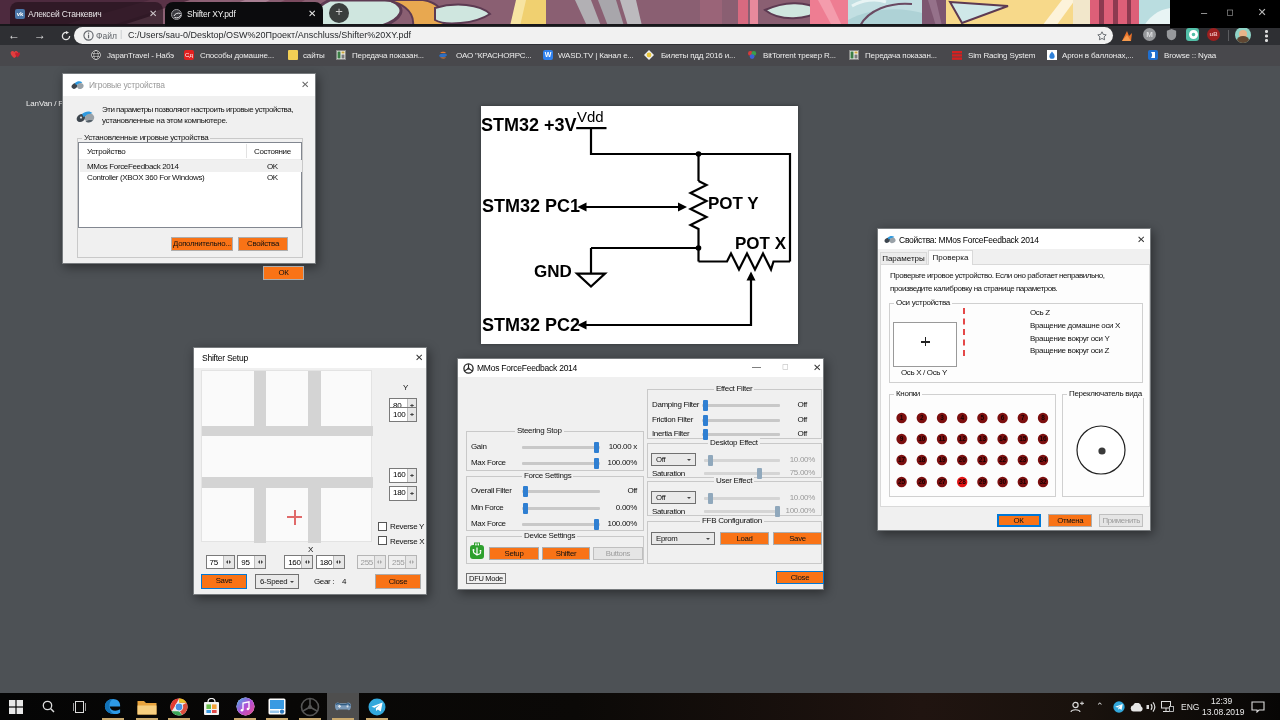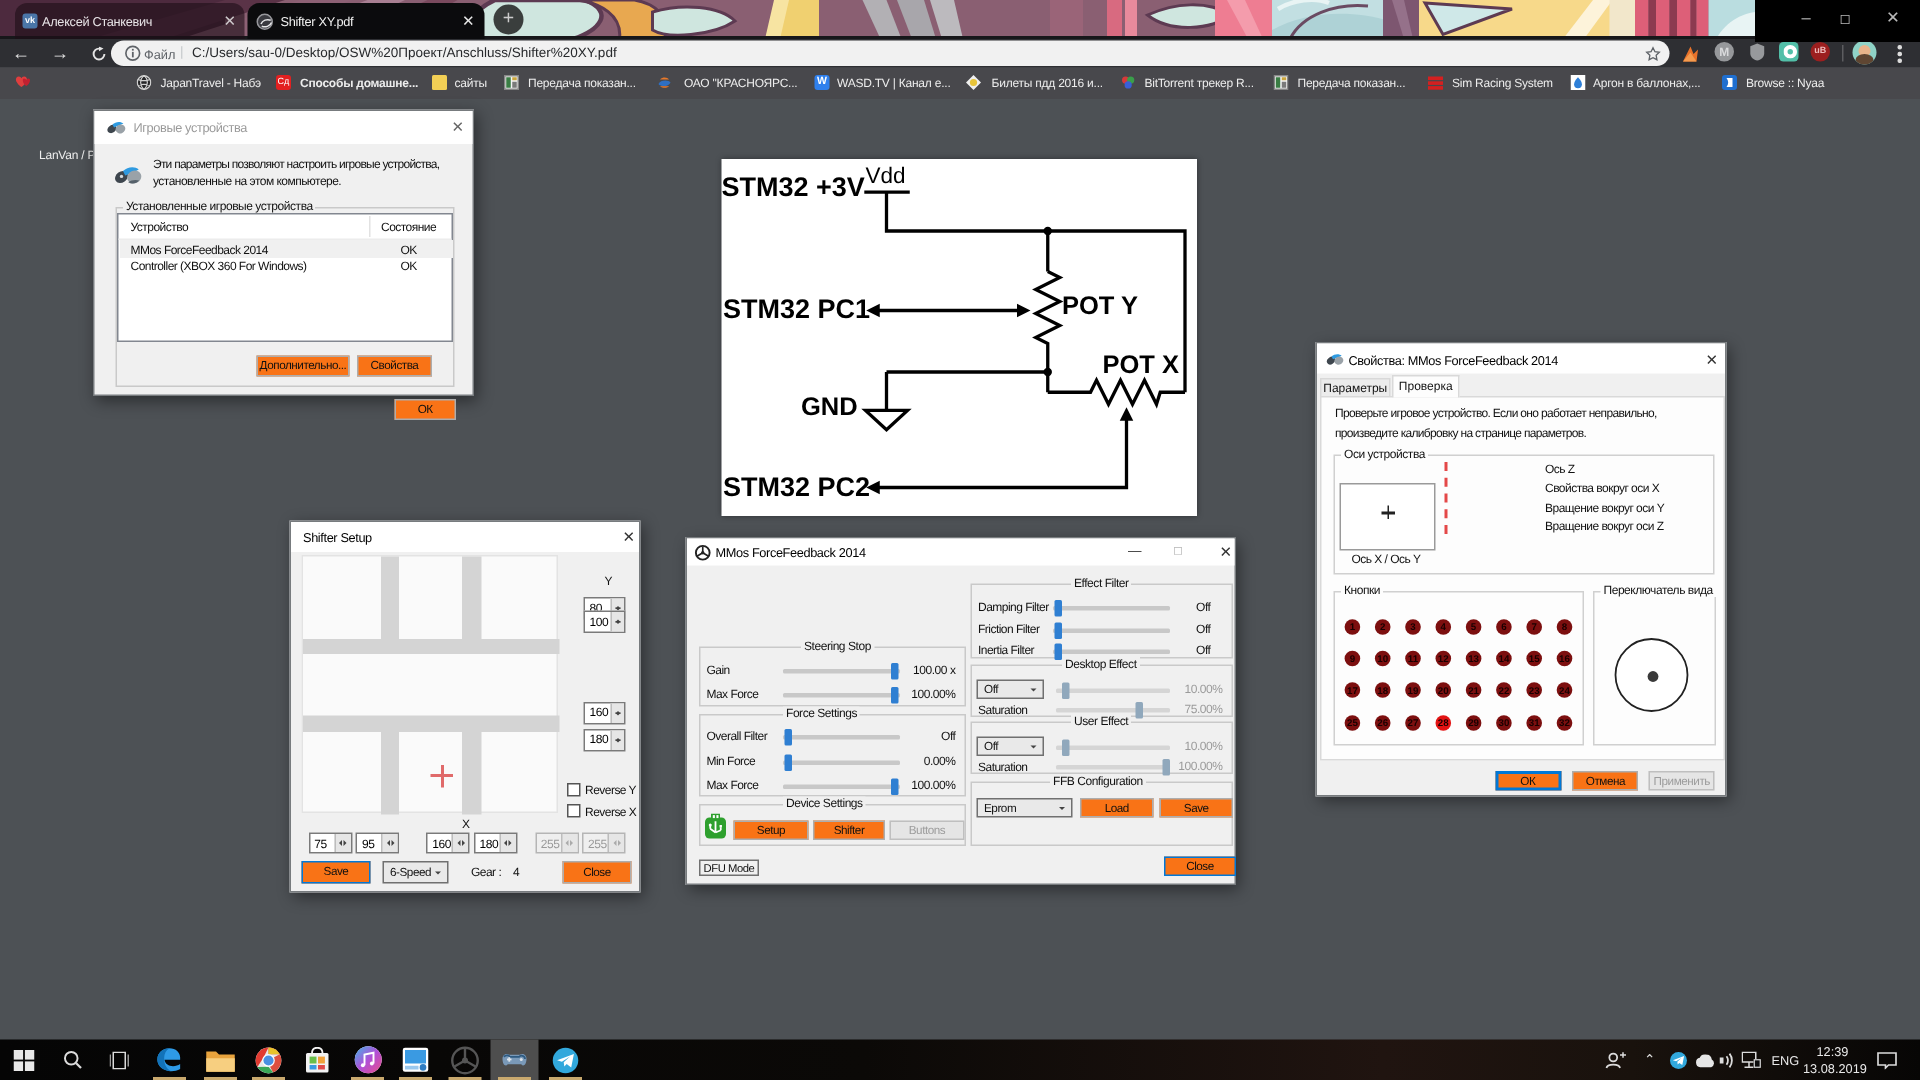--- a/index.html
+++ b/index.html
@@ -171,21 +171,21 @@
       <path d="M6,2.4 C6.8,2.4 7.3,2.9 7.5,3.3 C7.8,2.9 8.2,2.4 9,2.4 C9.9,2.4 10,3.1 10,3.8 C10,5.2 8.4,6.8 7.5,7.4 C6.7,6.8 5.2,5.2 5.2,3.8 C5.2,3.1 5.3,2.4 6,2.4 Z" fill="#c22030"></path>
     </svg>
 <span class="bm" style="left:26px;margin-top:48px;">LanVan / Pinme</span>
 <svg class="bmi" style="left:91px;" viewBox="0 0 10 10">
       <circle cx="5" cy="5" r="5" fill="#262628"></circle>
       <path d="M1,3 C3,4 7,4 9,3 M1,7 C3,6 7,6 9,7 M5,0 C2,3 2,7 5,10 M5,0 C8,3 8,7 5,10" fill="none" stroke="#cfcfcf" stroke-width="0.8"></path>
       <circle cx="5" cy="5" r="4.5" fill="none" stroke="#cfcfcf" stroke-width="0.9"></circle>
     </svg>
 <span class="bm" style="left:107px;">JapanTravel - Набэ</span>
 <span class="bmi" style="left:184px;background:#e32020;border-radius:2px;color:#fff;font-size:6px;text-align:center;line-height:10px;">Сд</span>
-<span class="bm" style="left:200px;font-weight:bold;">Способы домашне...</span>
+<span class="bm" style="left:200px;">Способы домашне...</span>
 <span class="bmi" style="left:288px;background:#f2cf55;border-radius:1px;"></span>
 <span class="bm" style="left:303px;">сайты</span>
 <svg class="bmi" style="left:336px;" viewBox="0 0 10 10">
       <rect x="0.5" y="0.5" width="9" height="9" fill="#f4f4f4" stroke="#888"></rect>
       <rect x="1.5" y="1.5" width="3" height="7" fill="#3a7d44"></rect>
       <rect x="5.5" y="1.5" width="3" height="2" fill="#caa53d"></rect>
       <rect x="5.5" y="4.5" width="3" height="4" fill="#7a7a7a"></rect>
     </svg>
 <span class="bm" style="left:352px;">Передача показан...</span>
 <svg class="bmi" style="left:438px;" viewBox="0 0 10 10">
@@ -379,21 +379,21 @@
         <circle cx="6" cy="6" r="1.2" fill="#222"></circle>
         <path d="M6,6 L6,1.4 M6,6 L1.8,8.6 M6,6 L10.2,8.6" stroke="#222" stroke-width="1.2"></path>
       </svg>
   <span class="t" style="left:19px;top:4px;">MMos ForceFeedback 2014</span>
   <span style="position:absolute;left:294px;top:3px;font-size:9px;color:#333;">—</span>
   <span style="position:absolute;left:324px;top:3px;font-size:8px;color:#b5b5b5;">◻</span>
   <span class="x" style="left:355px;top:3px;">✕</span>
  </div>
 
  <div class="gb" style="left:8px;top:72px;width:178px;height:40px;">
-      <span class="gl" style="left:67px;text-align:right;">Steering Stop</span>
+      <span class="gl" style="left:48px;text-align:right;">Steering Stop</span>
   <span class="lbl" style="left:4px;top:10px;">Gain</span>
   <div class="track" style="left:55px;top:14px;width:78px;"></div>
       <div class="thumb" style="left:127px;top:10px;"></div>
   <span class="val" style="left:130px;top:10px;width:40px;">100.00 x</span>
   <span class="lbl" style="left:4px;top:26px;">Max Force</span>
   <div class="track" style="left:55px;top:30px;width:78px;"></div>
       <div class="thumb" style="left:127px;top:26px;"></div>
   <span class="val" style="left:130px;top:26px;width:40px;">100.00%</span>
  </div>
  <div class="gb" style="left:8px;top:117px;width:178px;height:55px;">
@@ -491,21 +491,21 @@
  <span class="lbl" style="left:12px;top:54.5px;letter-spacing:-0.45px;">произведите калибровку на странице параметров.</span>
  <div class="gb" style="left:11px;top:74px;width:254px;height:80px;border-color:#d0d0d0;">
       <span class="gl" style="background:#fdfdfd;">Оси устройства</span>
   <div style="position:absolute;left:3px;top:18px;width:64px;height:45px;background:#fff;border:1px solid #9a9a9a;">
     <span style="position:absolute;left:27px;top:18px;width:9px;height:1.5px;background:#222;"></span>
     <span style="position:absolute;left:30.7px;top:14px;width:1.5px;height:9px;background:#222;"></span>
   </div>
   <span class="lbl" style="left:11px;top:64px;">Ось X / Ось Y</span>
   <span style="position:absolute;left:73px;top:4px;height:48px;border-left:2px dashed #e44848;"></span>
   <span class="lbl" style="left:140px;top:4px;">Ось Z</span>
-  <span class="lbl" style="left:140px;top:16.8px;">Свойства вокруг оси X</span>
+  <span class="lbl" style="left:140px;top:16.8px;">Вращение домашне оси X</span>
   <span class="lbl" style="left:140px;top:29.7px;">Вращение вокруг оси Y</span>
   <span class="lbl" style="left:140px;top:41.8px;">Вращение вокруг оси Z</span>
  </div>
  <div class="gb" style="left:11px;top:165px;width:167px;height:103px;border-color:#d0d0d0;">
       <span class="gl" style="background:#fdfdfd;">Кнопки</span>
   <svg width="167" height="103" viewBox="0 0 167 103" style="position:absolute;left:0;top:0;" font-family="Liberation Sans,sans-serif">
         <circle cx="11.6" cy="23" r="5.2" fill="#7c0f0f"></circle>
         <text x="11.6" y="25.2" font-size="6.5" text-anchor="middle" fill="#1a0000" font-weight="bold">1</text>
         <circle cx="31.8" cy="23" r="5.2" fill="#7c0f0f"></circle>
         <text x="31.8" y="25.2" font-size="6.5" text-anchor="middle" fill="#1a0000" font-weight="bold">2</text>

